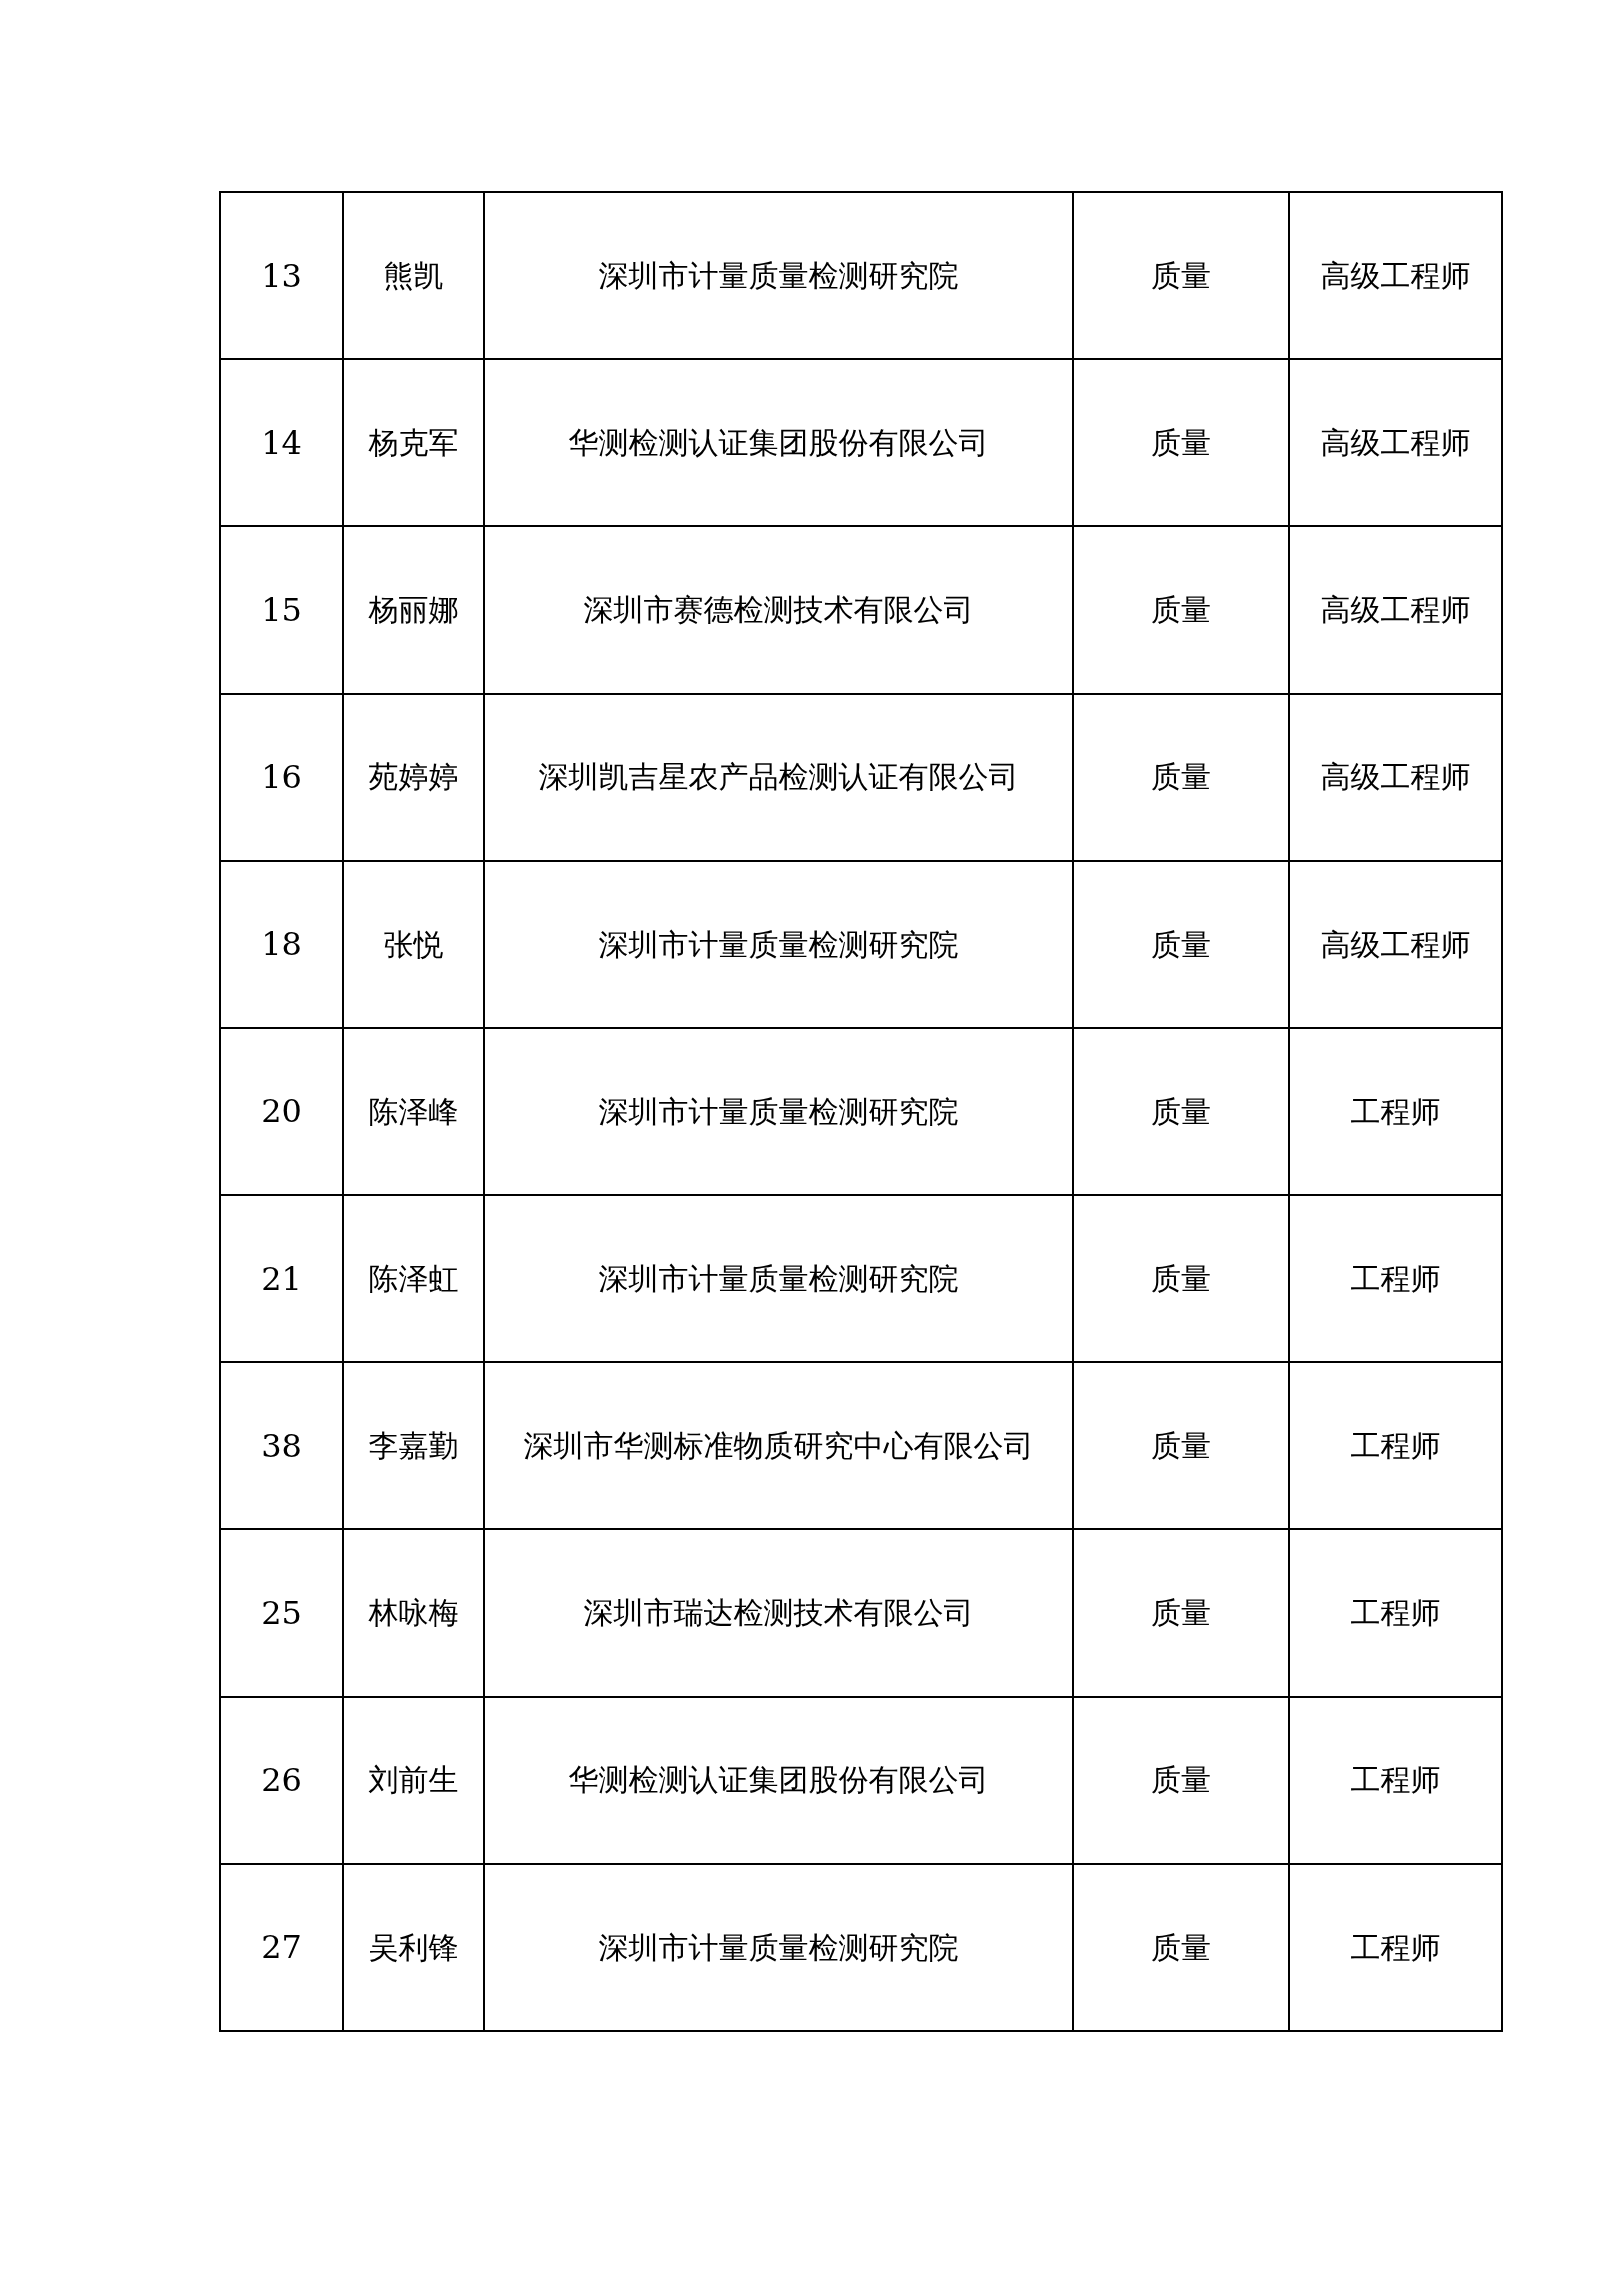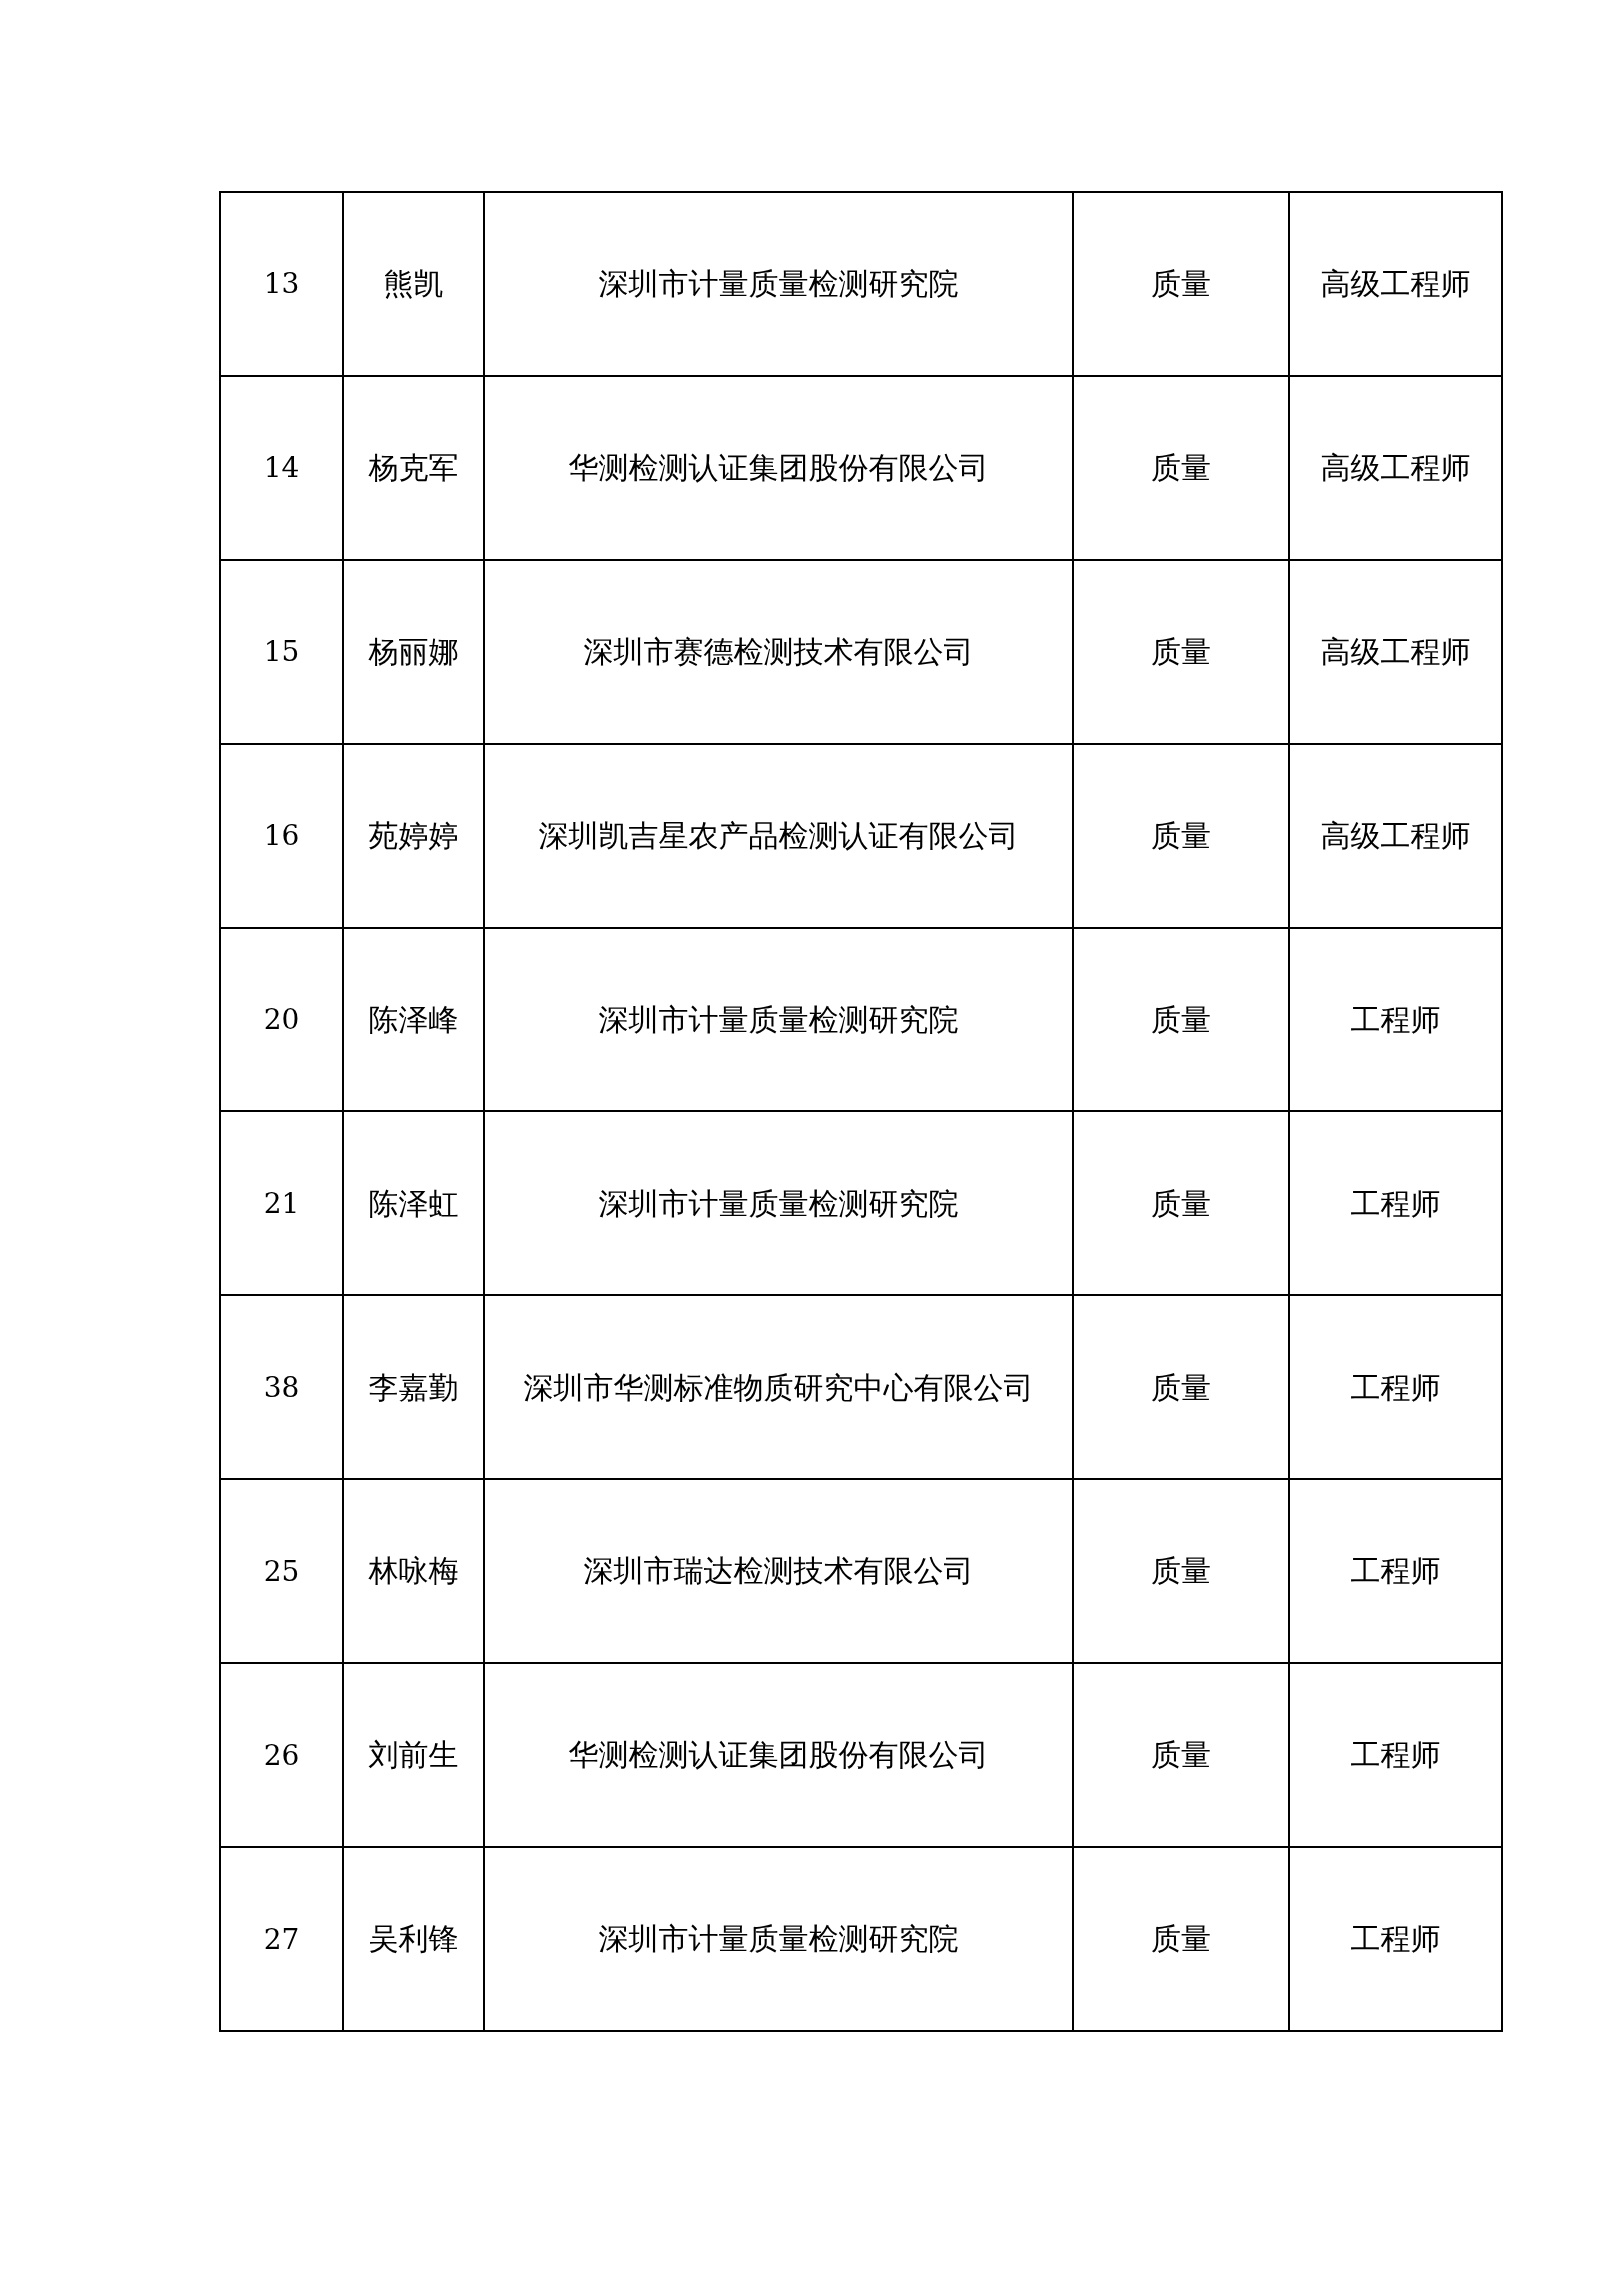--- a/index.html
+++ b/index.html
@@ -35,21 +35,21 @@
       text-align: center;
       vertical-align: middle;
       font-size: 30px;
       line-height: 1.25;
       color: #000000;
       padding: 0 5.9px;
       overflow: hidden;
       white-space: nowrap;
     }
     table.roster td.cell-no {
-      font-size: 28px;
+      font-size: 32px;
       font-family: "DejaVu Serif", "Liberation Serif", serif;
     }
     table.roster tr {
       height: 123px;
     }
   </style>
 </head>
 <body>
 
 <div class="page">
@@ -80,20 +80,27 @@
           <td class="cell cell-no">15</td>
           <td class="cell cell-name">杨丽娜</td>
           <td class="cell cell-company">深圳市赛德检测技术有限公司</td>
           <td class="cell cell-category">质量</td>
           <td class="cell cell-title">高级工程师</td>
         </tr>
         <tr>
           <td class="cell cell-no">16</td>
           <td class="cell cell-name">苑婷婷</td>
           <td class="cell cell-company">深圳凯吉星农产品检测认证有限公司</td>
+          <td class="cell cell-category">质量</td>
+          <td class="cell cell-title">高级工程师</td>
+        </tr>
+        <tr>
+          <td class="cell cell-no">18</td>
+          <td class="cell cell-name">张悦</td>
+          <td class="cell cell-company">深圳市计量质量检测研究院</td>
           <td class="cell cell-category">质量</td>
           <td class="cell cell-title">高级工程师</td>
         </tr>
         <tr>
           <td class="cell cell-no">20</td>
           <td class="cell cell-name">陈泽峰</td>
           <td class="cell cell-company">深圳市计量质量检测研究院</td>
           <td class="cell cell-category">质量</td>
           <td class="cell cell-title">工程师</td>
         </tr>

